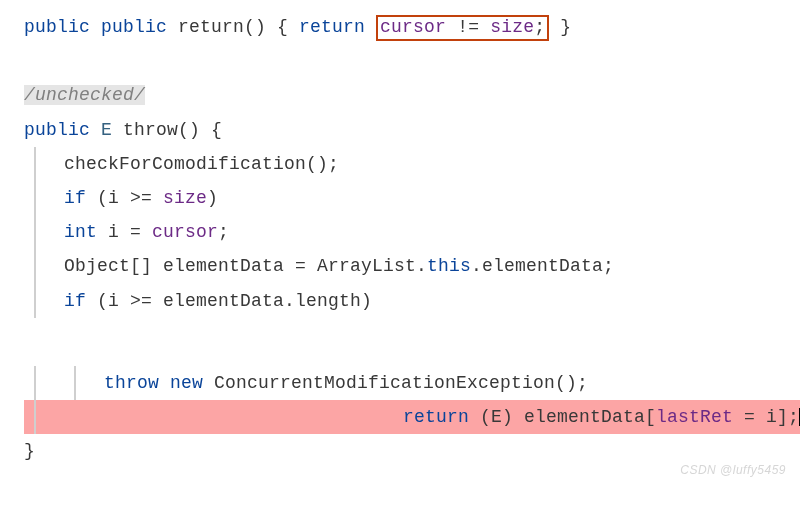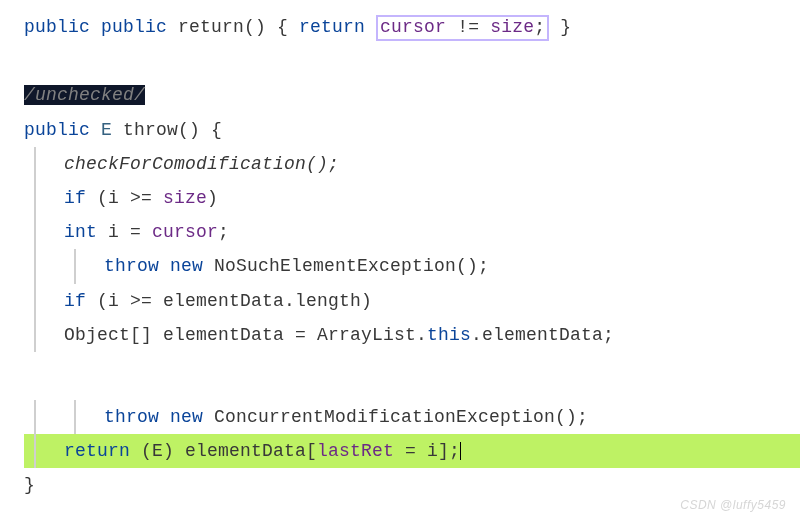--- a/index.html
+++ b/index.html
@@ -13,36 +13,36 @@
   }
   .code-container {
     padding: 10px 0 20px 24px;
     position: relative;
     letter-spacing: 0.2px;
   }
   .line {
     white-space: pre;
     position: relative;
   }
-  .hl-y { background: #bef264; }
+  .hl-y { background: #fca5a5; text-align: right; }
   .kw { color: #0a4499; }
   .type { color: #356180; }
   .var { color: #6c2a86; }        
   .num { color: #1750eb; }
   .gutter {
     position: absolute;
     left: 10px;
     top: 0;
     bottom: 0;
     width: 2px;
     background: #cfcfcf;
   }
-  .annotation { background: #0f172a; color: #808080; font-style: italic; }
+  .annotation { background: #e5e5e5; color: #808080; font-style: italic; }
   .boxed {
-    border: 2px solid #c4b5fd;
+    border: 2px solid #c2410c;
     padding: 0 2px;
     display: inline-block;
     line-height: 1.2;
   }
   .watermark {
     position: absolute;
     right: 14px;
     bottom: 6px;
     font-size: 12px;
     color: #d6d6d6;
@@ -60,31 +60,30 @@
 <div class="code-container">
 
   <div class="line"><span class="kw">public</span> <span class="kw">public</span><span> return() { </span><span class="kw">return</span> <span class="boxed"><span class="var">cursor</span><span> != </span><span class="var">size</span><span>;</span></span><span> }</span></div>
 
   <div class="line">&nbsp;</div>
 
   <div class="line"><span class="annotation">/unchecked/</span></div>
 
   <div class="line"><span class="kw">public</span><span class="type"> E </span><span>throw() {</span></div>
 
-  <div class="line indent1" style="position:relative;font-style:italic;"><span class="gutter"></span><span>checkForComodification();</span></div>
+  <div class="line indent1" style="position:relative;"><span class="gutter"></span><span>checkForComodification();</span></div>
 
   <div class="line indent1" style="position:relative;"><span class="gutter"></span><span class="kw">if</span><span> (i &gt;= </span><span class="var">size</span><span>)</span></div>
 
   <div class="line indent1" style="position:relative;"><span class="gutter"></span><span class="kw">int</span><span> i = </span><span class="var">cursor</span><span>;</span></div>
 
-  <div class="line indent2" style="position:relative;"><span class="gutter" style="left:10px;"></span><span class="gutter" style="left:50px;"></span><span class="kw">throw</span> <span class="kw">new</span><span> NoSuchElementException();</span></div>
+
+  <div class="line indent1" style="position:relative;"><span class="gutter"></span><span>Object[] elementData = ArrayList.</span><span class="kw">this</span><span>.elementData;</span></div>
 
   <div class="line indent1" style="position:relative;"><span class="gutter"></span><span class="kw">if</span><span> (i &gt;= elementData.length)</span></div>
-
-  <div class="line indent1" style="position:relative;"><span class="gutter"></span><span>Object[] elementData = ArrayList.</span><span class="kw">this</span><span>.elementData;</span></div>
 
   <div class="line indent2" style="position:relative;margin-top:48px;"><span class="gutter" style="left:10px;"></span><span class="gutter" style="left:50px;"></span><span class="kw">throw</span> <span class="kw">new</span><span> ConcurrentModificationException();</span></div>
 
   <div class="line indent1" style="position:relative;"><span class="gutter"></span></div>
 
   <div class="line indent1 hl-y" style="position:relative;"><span class="gutter"></span><span class="kw">return</span><span> (E) elementData[</span><span class="var">lastRet</span><span> = i];</span><span class="caret"></span></div>
 
   <div class="line"><span>}</span></div>
 
   <div class="watermark">CSDN @luffy5459</div>

